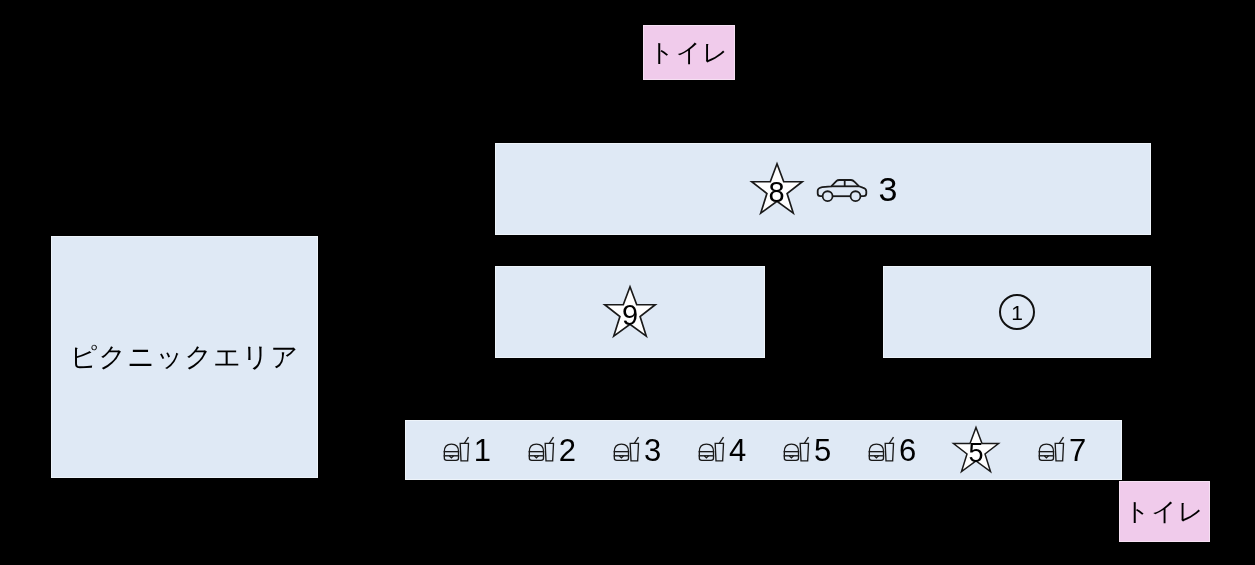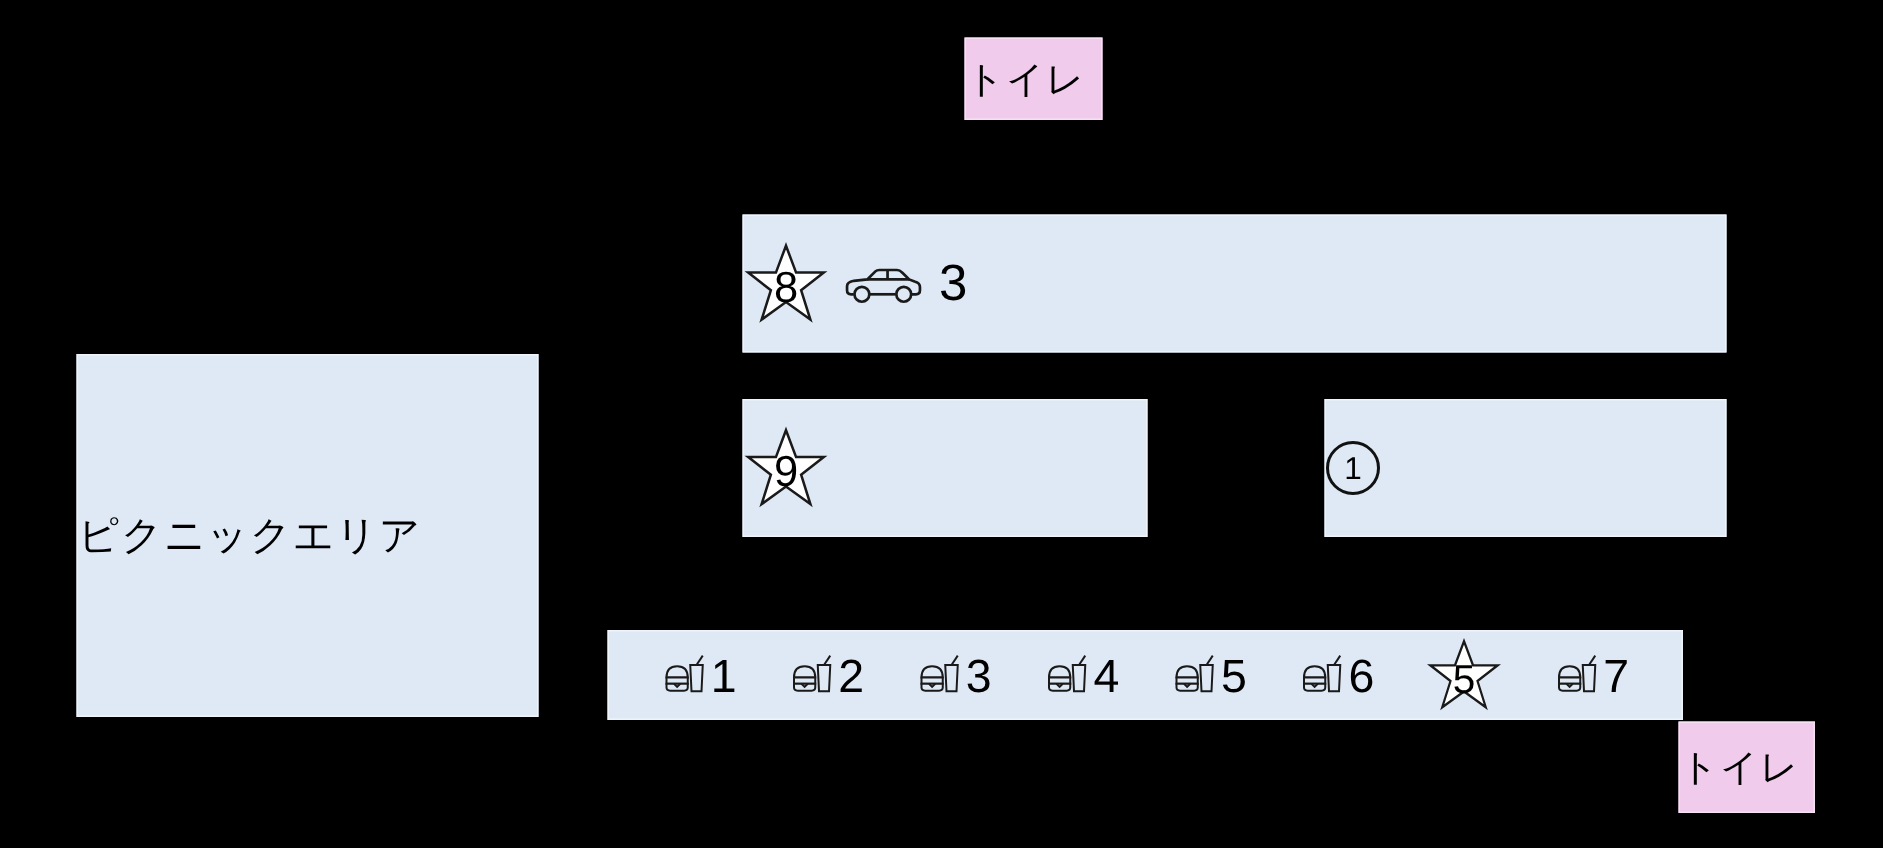--- a/index.html
+++ b/index.html
@@ -1,23 +1,23 @@
 <!DOCTYPE html>
 <html><head>
 <meta charset="utf-8">
 <style>
   html,body{margin:0;padding:0;background:#000;}
   .canvas{
     position:relative;width:1255px;height:565px;background:#000;overflow:hidden;
     font-family:"Liberation Sans","DejaVu Sans",sans-serif;color:#000;
   }
-  .box{position:absolute;display:flex;align-items:center;box-sizing:border-box;}
+  .box{position:absolute;display:flex;align-items:center;justify-content:center;box-sizing:border-box;}
   .area{background:#dfe9f5;border:1px solid #eef4fa;}
   .toilet{background:#f0cbeb;border:1px solid #f6e0f3;font-size:25px;letter-spacing:1px;}
-  .picnic{left:51px;top:236px;width:308px;height:242px;font-size:27px;letter-spacing:1px;}
+  .picnic{left:51px;top:236px;width:267px;height:242px;font-size:27px;letter-spacing:1px;}
   .toilet-top{left:643px;top:25px;width:92px;height:55px;}
   .toilet-bottom{left:1119px;top:481px;width:91px;height:61px;}
   .parking{left:495px;top:143px;width:656px;height:92px;gap:10px;}
   .bld-star9{left:495px;top:266px;width:270px;height:92px;}
   .bld-circle1{left:883px;top:266px;width:268px;height:92px;}
   .strip{left:405px;top:420px;width:717px;height:60px;display:flex;align-items:center;justify-content:space-evenly;}
   .stall{display:flex;align-items:center;gap:3px;font-size:31px;}
   .num{font-size:31px;line-height:1;}
   .big-num{font-size:34px;line-height:1;}
   .star{position:relative;display:inline-flex;align-items:center;justify-content:center;width:56px;height:56px;flex:0 0 auto;}

